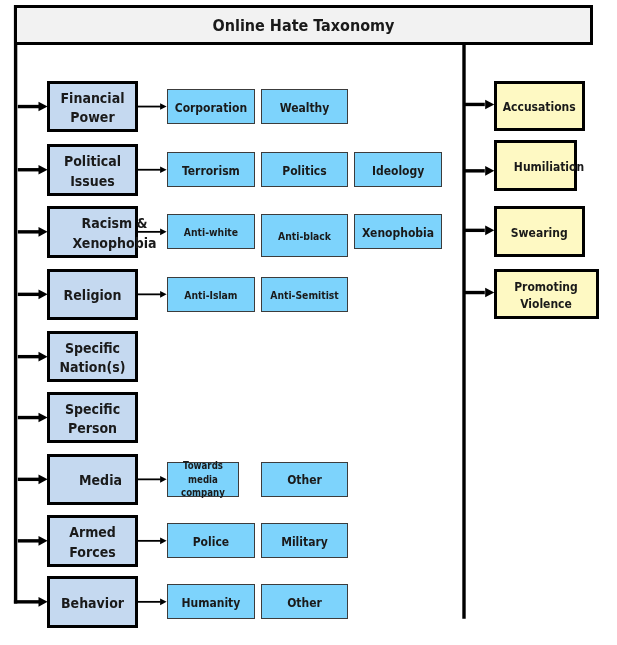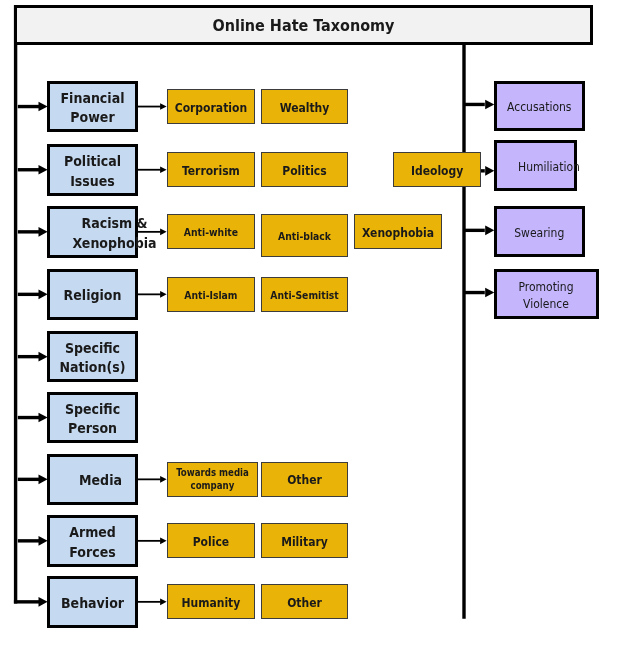--- a/index.html
+++ b/index.html
@@ -4,26 +4,26 @@
 <style>
   html,body{margin:0;padding:0;background:#ffffff;}
   body{width:617px;height:645px;overflow:hidden;font-family:"DejaVu Sans",sans-serif;font-stretch:condensed;}
   #stage{position:relative;width:617px;height:645px;}
   svg.layer{position:absolute;left:0;top:0;width:617px;height:645px;pointer-events:none;}
   .node{position:absolute;display:flex;align-items:center;justify-content:center;text-align:center;box-sizing:border-box;white-space:pre-line;filter:opacity(1);}
   .node > span{display:block;position:relative;top:1.8px;}
   .title-bar{position:absolute;background:#F2F2F2;border:3.3px solid #000;box-sizing:border-box;display:flex;align-items:center;justify-content:center;filter:opacity(1);}
   .title-text{font-weight:bold;font-size:16px;color:#1a1a1a;letter-spacing:0px;}
   .cat{background:#C5D9F0;border:3px solid #000;font-weight:bold;font-size:14px;color:#1a1a1a;line-height:1.4;}
-  .sub{background:#eab308;border:1.2px solid #3c3c3c;font-weight:bold;font-size:12px;color:#1a1a1a;line-height:1.3;}
+  .sub{background:#7dd3fc;border:1.2px solid #3c3c3c;font-weight:bold;font-size:12px;color:#1a1a1a;line-height:1.3;}
   .sub.small{font-size:10.3px;line-height:1.28;}
   .sub.small > span{top:0.9px;}
   .sub.tiny{font-size:9.6px;line-height:1.39;}
   .sub.tiny > span{top:-0.2px;}
-  .grn{background:#c4b5fd;border:3px solid #000;font-weight:normal;font-size:12px;color:#1a1a1a;line-height:1.4;}
+  .grn{background:#fef9c3;border:3px solid #000;font-weight:bold;font-size:12px;color:#1a1a1a;line-height:1.4;}
 </style>
 </head>
 <body>
 
 <div id="stage">
   <svg class="layer" id="lines" viewBox="0 0 617 645">
       <line x1="15.6" y1="4.9" x2="15.6" y2="603.5500000000001" stroke="#000" stroke-width="3.4"></line>
       <line x1="464" y1="43.5" x2="464" y2="618.8" stroke="#000" stroke-width="3.4"></line>
       <line x1="17.8" y1="106.55" x2="40" y2="106.55" stroke="#000" stroke-width="3.4"></line>
       <path d="M 47.6 106.55 L 38.5 101.75 L 38.5 111.35 Z" fill="#000"></path>
@@ -71,35 +71,35 @@
   </div>
   <div id="nodes">
       <div class="node cat" style="left: 47px; top: 80.8px; width: 91px; height: 51.5px;"><span>Financial
 Power</span></div>
       <div class="node sub" style="left: 167px; top: 89.05px; width: 87.8px; height: 35px;"><span>Corporation</span></div>
       <div class="node sub" style="left: 260.6px; top: 89.05px; width: 87.8px; height: 35px;"><span>Wealthy</span></div>
       <div class="node cat" style="left: 47px; top: 144px; width: 91px; height: 51.5px;"><span>Political
 Issues</span></div>
       <div class="node sub" style="left: 167px; top: 152.25px; width: 87.8px; height: 35px;"><span>Terrorism</span></div>
       <div class="node sub" style="left: 260.6px; top: 152.25px; width: 87.8px; height: 35px;"><span>Politics</span></div>
-      <div class="node sub" style="left: 354.2px; top: 152.25px; width: 87.8px; height: 35px; margin-left: 39px;"><span>Ideology</span></div>
+      <div class="node sub" style="left: 354.2px; top: 152.25px; width: 87.8px; height: 35px;"><span>Ideology</span></div>
       <div class="node cat" style="left: 47px; top: 206.1px; width: 91px; height: 51.5px; padding-left: 44px;"><span>Racism &amp;
 Xenophobia</span></div>
       <div class="node sub small" style="left: 167px; top: 214.35px; width: 87.8px; height: 35px;"><span>Anti-white</span></div>
       <div class="node sub small" style="left: 260.6px; top: 214.35px; width: 87.8px; height: 43px;"><span>Anti-black</span></div>
       <div class="node sub" style="left: 354.2px; top: 214.35px; width: 87.8px; height: 35px;"><span>Xenophobia</span></div>
       <div class="node cat" style="left: 47px; top: 268.6px; width: 91px; height: 51.5px;"><span>Religion</span></div>
       <div class="node sub small" style="left: 167px; top: 276.85px; width: 87.8px; height: 35px;"><span>Anti-Islam</span></div>
       <div class="node sub small" style="left: 260.6px; top: 276.85px; width: 87.8px; height: 35px;"><span>Anti-Semitist</span></div>
       <div class="node cat" style="left: 47px; top: 330.9px; width: 91px; height: 51.5px;"><span>Specific
 Nation(s)</span></div>
       <div class="node cat" style="left: 47px; top: 391.8px; width: 91px; height: 51.5px;"><span>Specific
 Person</span></div>
       <div class="node cat" style="left: 47px; top: 453.6px; width: 91px; height: 51.5px; padding-left: 16px;"><span>Media</span></div>
-      <div class="node sub tiny" style="left: 167px; top: 461.85px; width: 91px; height: 35px;"><span>Towards media
+      <div class="node sub tiny" style="left: 167px; top: 461.85px; width: 72px; height: 35px;"><span>Towards media
 company</span></div>
       <div class="node sub" style="left: 260.6px; top: 461.85px; width: 87.8px; height: 35px;"><span>Other</span></div>
       <div class="node cat" style="left: 47px; top: 515.1px; width: 91px; height: 51.5px;"><span>Armed
 Forces</span></div>
       <div class="node sub" style="left: 167px; top: 523.35px; width: 87.8px; height: 35px;"><span>Police</span></div>
       <div class="node sub" style="left: 260.6px; top: 523.35px; width: 87.8px; height: 35px;"><span>Military</span></div>
       <div class="node cat" style="left: 47px; top: 576.1px; width: 91px; height: 51.5px;"><span>Behavior</span></div>
       <div class="node sub" style="left: 167px; top: 584.35px; width: 87.8px; height: 35px;"><span>Humanity</span></div>
       <div class="node sub" style="left: 260.6px; top: 584.35px; width: 87.8px; height: 35px;"><span>Other</span></div>
       <div class="node grn" style="left: 493.5px; top: 80.5px; width: 91.5px; height: 50.5px;"><span>Accusations</span></div>

